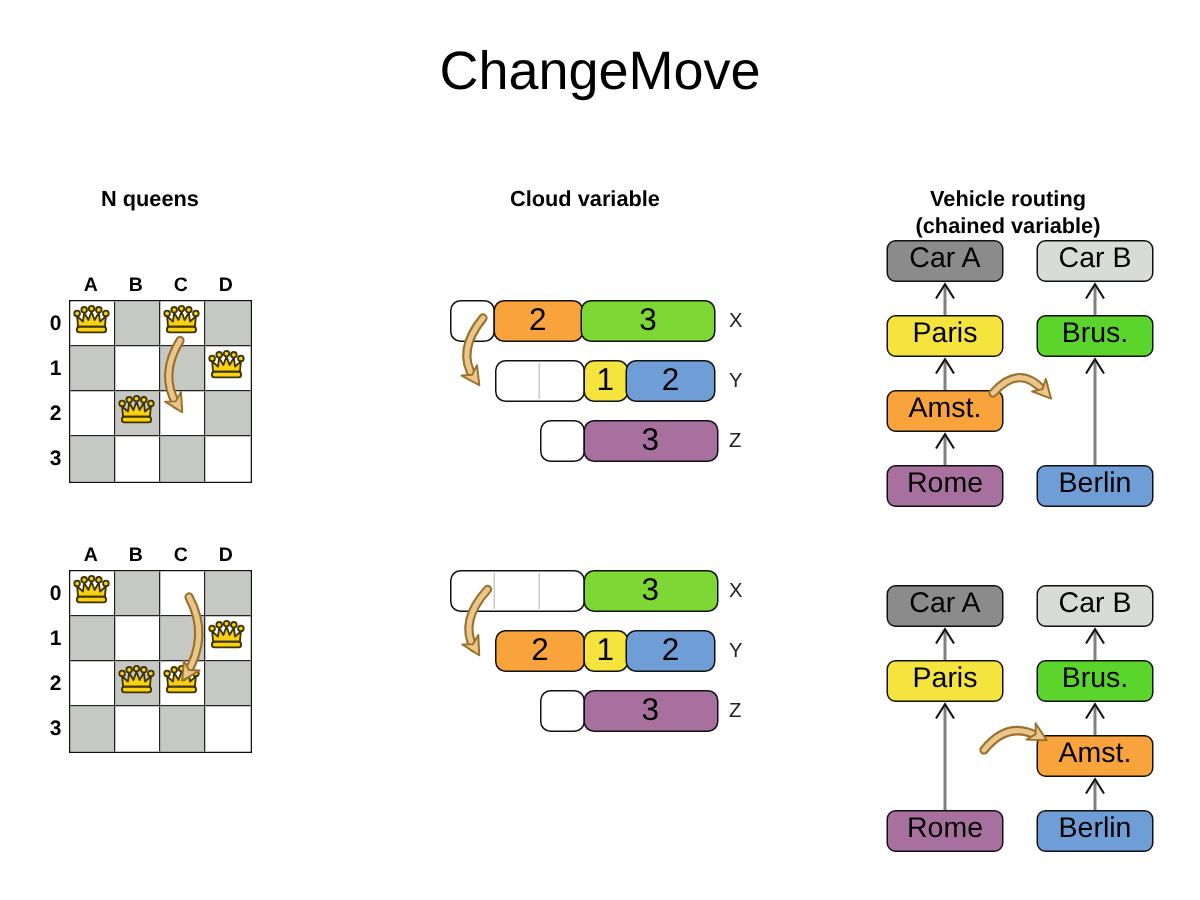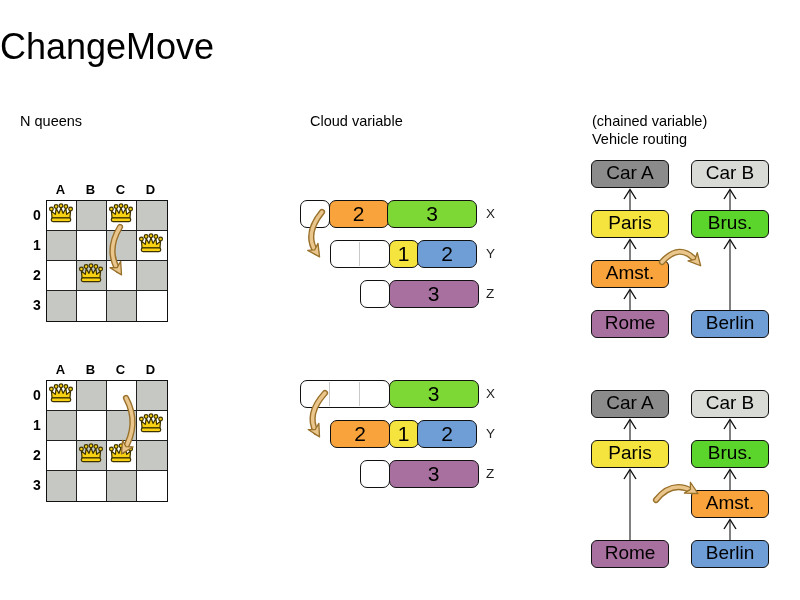--- a/index.html
+++ b/index.html
@@ -1,22 +1,22 @@
 <!DOCTYPE html>
 <html><head>
 <meta charset="utf-8">
 <style>
   html,body{margin:0;padding:0;background:#fff;}
   .page{position:relative;width:800px;height:600px;background:#ffffff;overflow:hidden;
         font-family:"Liberation Sans",sans-serif;color:#000;}
-  .title{position:absolute;left:0;top:27px;width:800px;
+  .title{position:absolute;left:0;top:27px;width:800px;text-align:center;
          font-size:36px;line-height:40px;}
   .subtitle{position:absolute;left:0;top:68px;width:800px;text-align:center;
             font-size:13px;color:#222;}
-  .colhead{position:absolute;top:112px;font-size:14.5px;text-align:left;line-height:18px;}
+  .colhead{position:absolute;top:124px;font-size:14.5px;text-align:center;line-height:18px;font-weight:bold;}
   .group{position:absolute;}
   
   .collab{position:absolute;top:0;width:30px;height:17px;text-align:center;
           font-weight:bold;font-size:13px;letter-spacing:1px;}
   .rowlab{position:absolute;left:0;width:14px;height:30px;text-align:center;
           font-weight:bold;font-size:14px;line-height:30px;}
   .grid{position:absolute;left:16px;top:18px;display:grid;
         grid-template-columns:repeat(4,30px);grid-template-rows:repeat(4,30px);
         border:1.5px solid #111;}
   .cell{width:30px;height:30px;box-sizing:border-box;
@@ -41,22 +41,22 @@
 </style>
 </head>
 <body>
 
 <div class="page">
   <div class="title">ChangeMove</div>
 
   <div class="colhead" style="left:20px;width:160px;">N queens</div>
   <div class="colhead" style="left:310px;width:160px;">Cloud variable</div>
   <div class="colhead" style="left:592px;width:160px;">
+    <div>Vehicle routing</div>
     <div>(chained variable)</div>
-    <div>Vehicle routing</div>
   </div>
 
   <div class="group" id="nq-0" style="left:30px;top:182px;width:170px;height:150px;">
       <div class="collab" style="left: 16px;">A</div>
       <div class="collab" style="left: 46px;">B</div>
       <div class="collab" style="left: 76px;">C</div>
       <div class="collab" style="left: 106px;">D</div>
       <div class="rowlab" style="top: 18px;">0</div>
       <div class="rowlab" style="top: 48px;">1</div>
       <div class="rowlab" style="top: 78px;">2</div>

